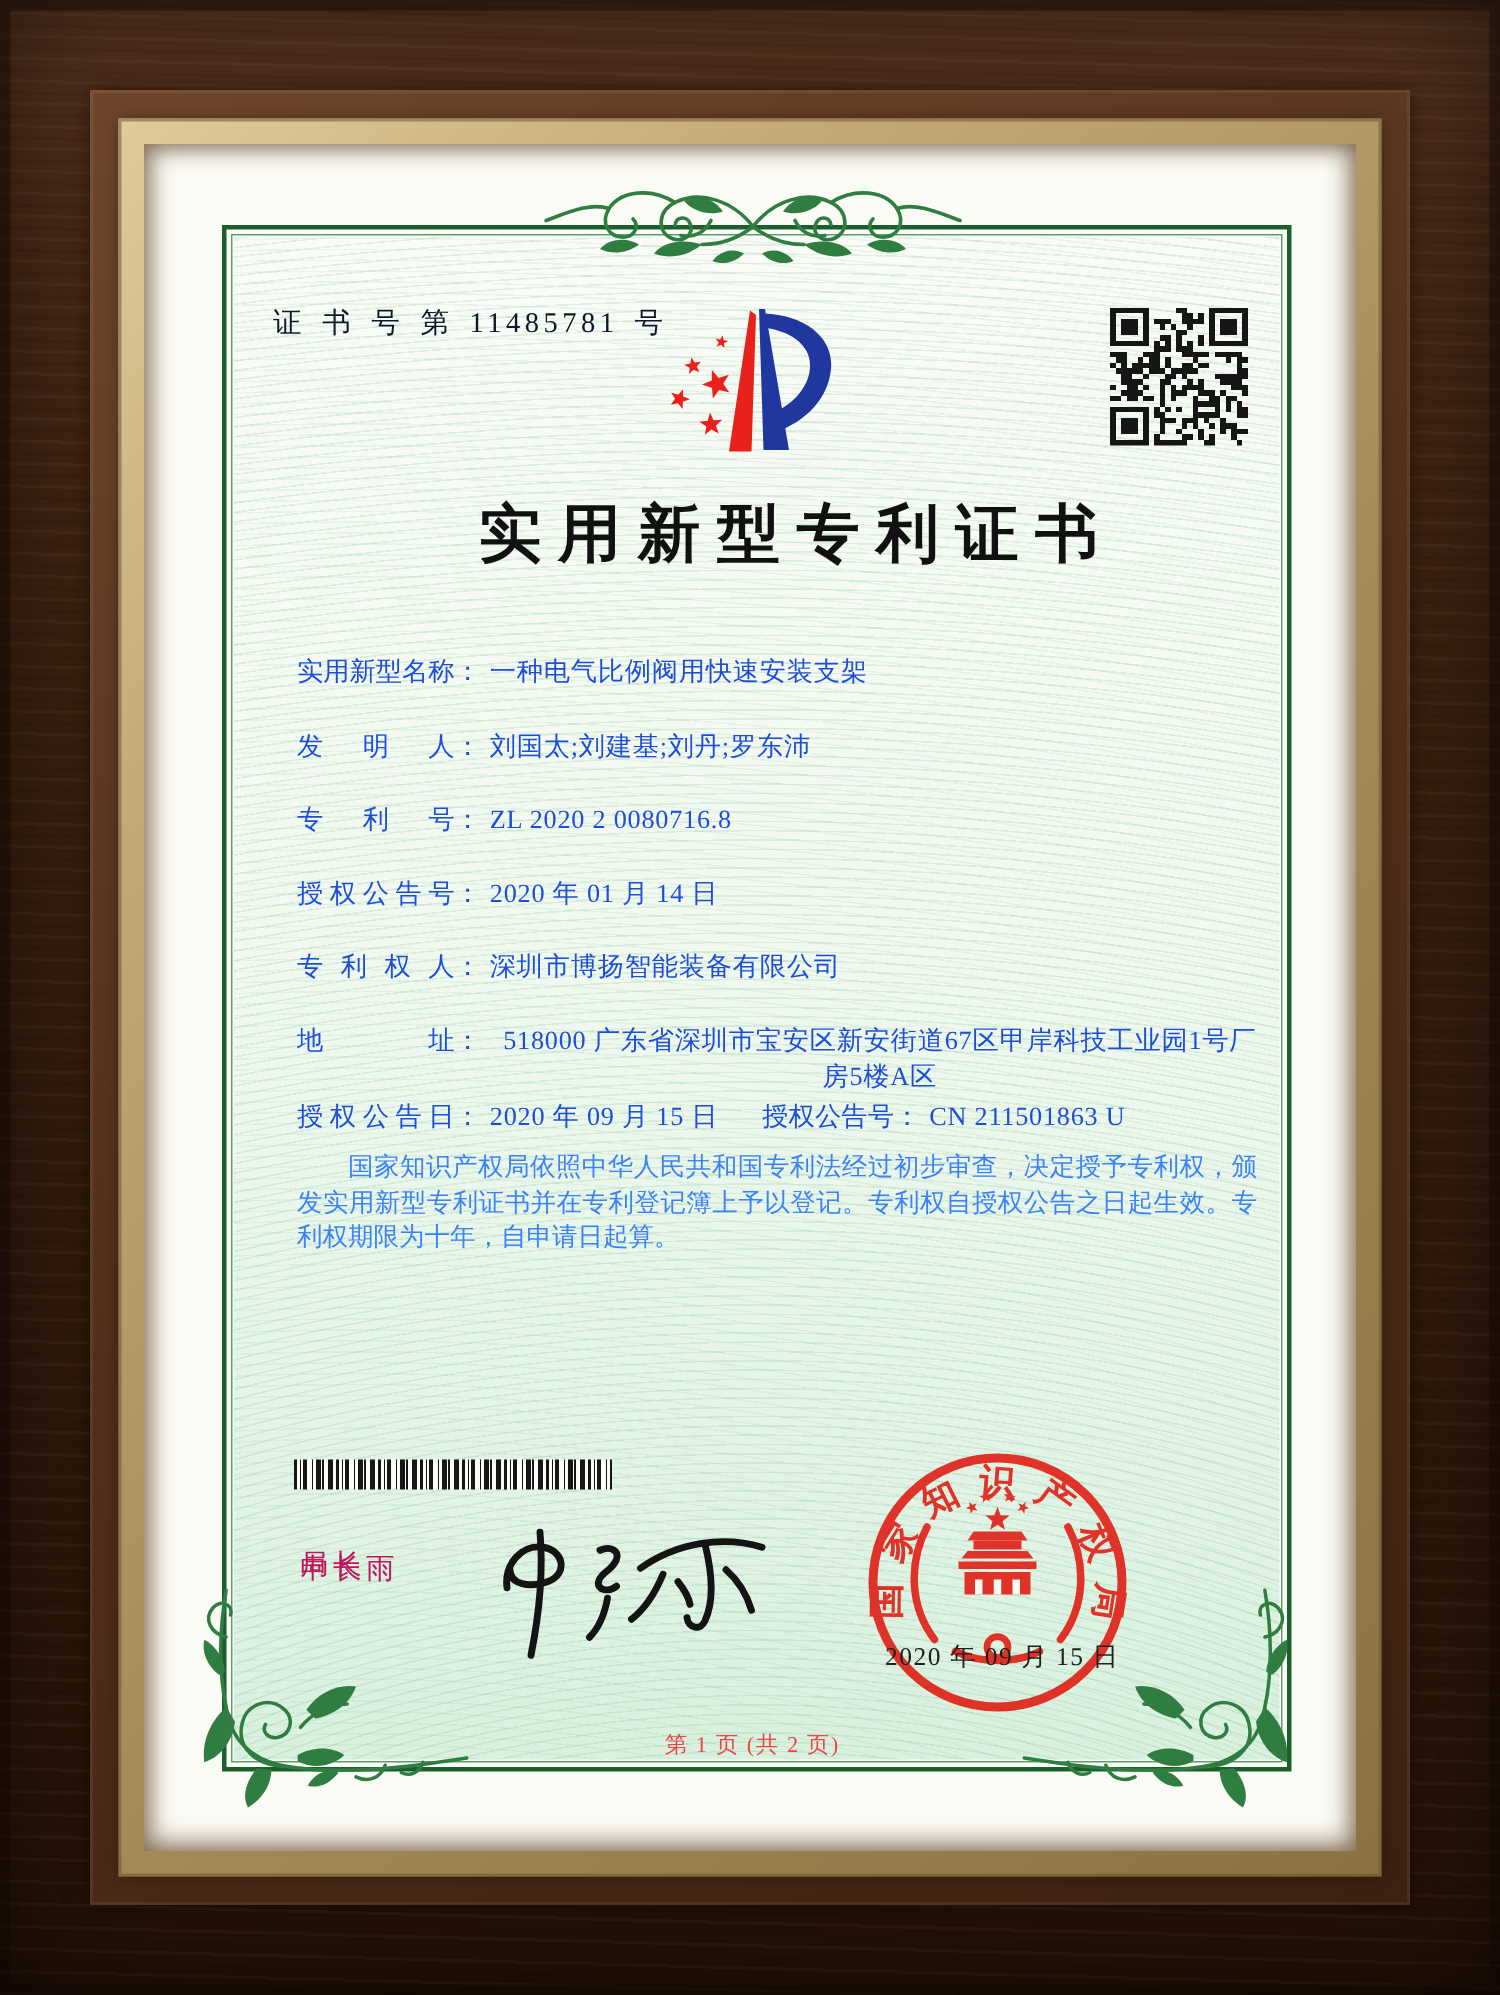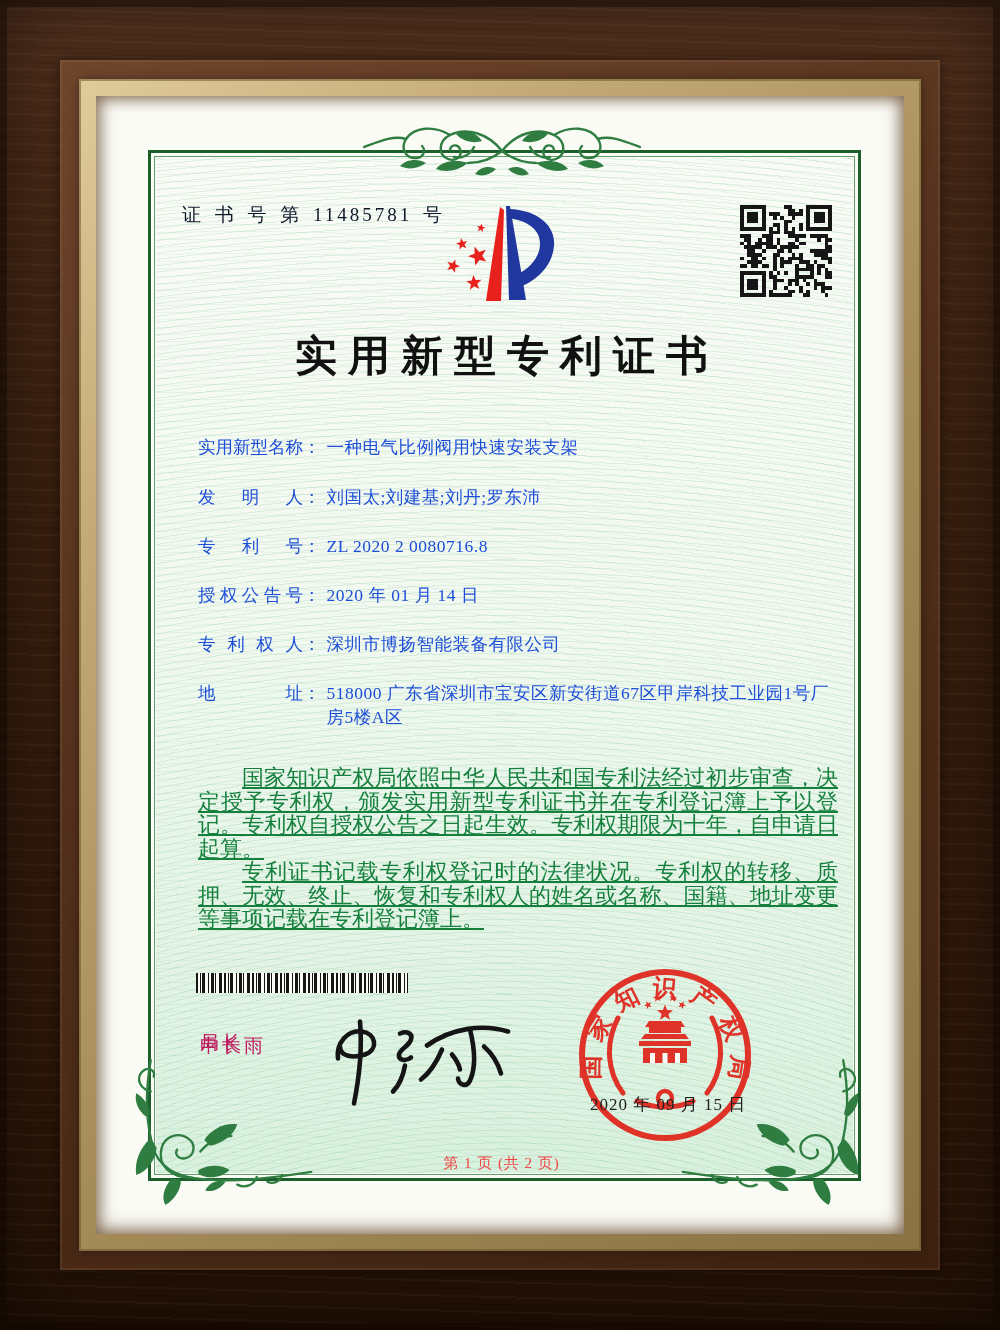--- a/index.html
+++ b/index.html
@@ -32,32 +32,32 @@
       repeating-radial-gradient(1300px 860px at 12% 155%, rgba(118,192,140,.12) 0 1.5px, rgba(255,255,255,0) 1.5px 11px),
       linear-gradient(180deg, rgba(246,252,247,.25) 0%, rgba(234,247,236,.55) 45%, rgba(216,240,222,.95) 100%);}
 
   .orn{position:absolute;pointer-events:none;}
 
   
   .cert-no{position:absolute;left:86px;top:106px;font-size:19px;letter-spacing:3px;word-spacing:3px;color:#0f172a;font-family:Liberation Serif, serif;}
   .logo{position:absolute;left:339px;top:99px;width:130px;height:130px;}
   .qr{position:absolute;left:644px;top:109px;width:92px;height:92px;}
   .title{position:absolute;left:52px;top:232px;width:707px;text-align:center;
-         font-size:42px;font-weight:700;letter-spacing:11px;text-indent:11px;color:#111;}
+         font-size:42px;font-weight:700;letter-spacing:11px;text-indent:11px;color:#111;padding-left:24px;}
 
   .frow{position:absolute;left:102px;font-size:17.5px;line-height:25px;white-space:nowrap;color:#1d4ed8;}
   .flabel{display:inline-block;width:105px;text-align:justify;text-align-last:justify;vertical-align:top;}
   .fcolon{display:inline-block;vertical-align:top;margin-right:6px;}
   .fvalue{display:inline-block;vertical-align:top;letter-spacing:.5px;}
-  .fvalue.wrap{white-space:normal;width:520px;line-height:24px;}
+  .fvalue.wrap{white-space:normal;width:520px;line-height:24px;text-align:center;}
   .fpair2{position:absolute;left:310px;top:0;white-space:nowrap;}
   .fpair2 .flabel{width:88px;}
 
-  .paras{position:absolute;left:102px;top:670px;width:640px;font-size:22px;line-height:23.5px;
-         text-align:justify;color:#15803d;text-decoration:underline;}
+  .paras{position:absolute;left:102px;top:670px;width:640px;font-size:17px;line-height:23.5px;
+         text-align:justify;color:#3b82f6;}
   .paras p{margin:0;text-indent:2em;}
 
   .barcode{position:absolute;left:100px;top:877px;width:212px;height:20px;
     background:repeating-linear-gradient(90deg,#161616 0 2px,#fbfbf6 2px 4px,#161616 4px 5px,#fbfbf6 5px 6px,
       #161616 6px 9px,#fbfbf6 9px 12px,#161616 12px 13px,#fbfbf6 13px 15px,#161616 15px 18px,#fbfbf6 18px 19px,
       #161616 19px 20px,#fbfbf6 20px 23px,#161616 23px 26px,#fbfbf6 26px 28px);}
 
   .signer{position:absolute;left:104px;font-family:"Liberation Sans","DejaVu Sans",sans-serif;
           font-size:19px;letter-spacing:3px;color:#be185d;}
   .signer.t1{top:934px;} .signer.t2{top:937px;}
@@ -172,24 +172,29 @@
     </div>
     <div class="frow" style="top:487px">
       <span class="flabel">授权公告号</span><span class="fcolon">：</span><span class="fvalue">2020 年 01 月 14 日</span>
     </div>
     <div class="frow" style="top:536px">
       <span class="flabel">专利权人</span><span class="fcolon">：</span><span class="fvalue">深圳市博扬智能装备有限公司</span>
     </div>
     <div class="frow" style="top:585px">
       <span class="flabel">地址</span><span class="fcolon">：</span><span class="fvalue wrap">518000 广东省深圳市宝安区新安街道67区甲岸科技工业园1号厂房5楼A区</span>
     </div>
+    <div class="frow" style="top:636px">
+      <span class="flabel">授权公告日</span><span class="fcolon">：</span><span class="fvalue">2020 年 09 月 15 日</span>
+      <span class="fpair2">
+        <span class="flabel">授权公告号</span><span class="fcolon">：</span><span class="fvalue">CN 211501863 U</span>
+      </span>
+    </div>
 
     <div class="paras">
       <p>国家知识产权局依照中华人民共和国专利法经过初步审查，决定授予专利权，颁发实用新型专利证书并在专利登记簿上予以登记。专利权自授权公告之日起生效。专利权期限为十年，自申请日起算。</p>
-      <p>专利证书记载专利权登记时的法律状况。专利权的转移、质押、无效、终止、恢复和专利权人的姓名或名称、国籍、地址变更等事项记载在专利登记簿上。</p>
     </div>
 
     <div class="barcode"></div>
 
     <div class="signer t1">局长</div>
     <div class="signer t2">申长雨</div>
 
     <svg class="signature" viewBox="0 0 190 95">
       <g fill="none" stroke="#141414" stroke-width="4.6" stroke-linecap="round" stroke-linejoin="round">
         <path d="M14,42 C12,26 24,13 38,15 C52,17 55,33 41,38 C29,42 16,40 16,30"></path>

